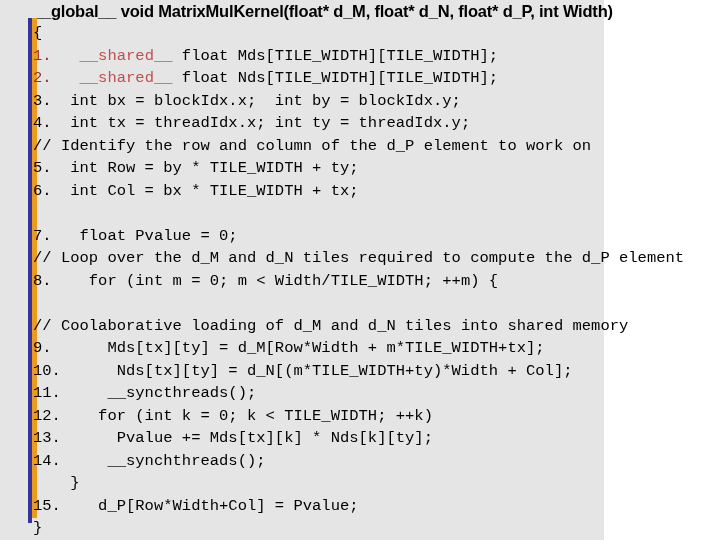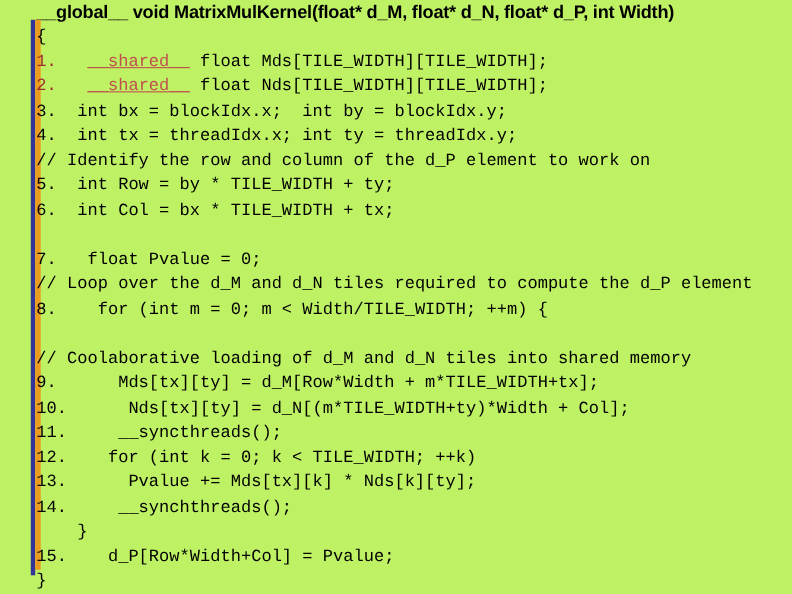--- a/index.html
+++ b/index.html
@@ -11,23 +11,23 @@
   body {
     width: 720px;
     height: 540px;
     overflow: hidden;
     font-family: "Liberation Sans", sans-serif;
     color: #000000;
   }
 
   #slide {
     position: relative;
-    width: 720px;
+    width: 604px;
     height: 540px;
-    background: #bef264;
+    background: #e5e5e5;
   }
 
   
   #signature {
     position: absolute;
     left: 33px;
     top: 1px;
     width: 680px;
     height: 22px;
     font-family: "Liberation Sans", sans-serif;
@@ -75,21 +75,20 @@
     overflow: hidden;
   }
   .code-line.blank {
     height: 22.5px;
   }
   .num-red {
     color: #9c2c2c;
   }
   .kw-shared {
     color: #c0504d;
-    text-decoration: underline;
   }
 </style>
 </head>
 <body>
 
 <div id="slide">
 
   <div id="signature">__global__ void MatrixMulKernel(float* d_M, float* d_N, float* d_P, int Width)</div>
 
   <div id="bar-blue"></div>

